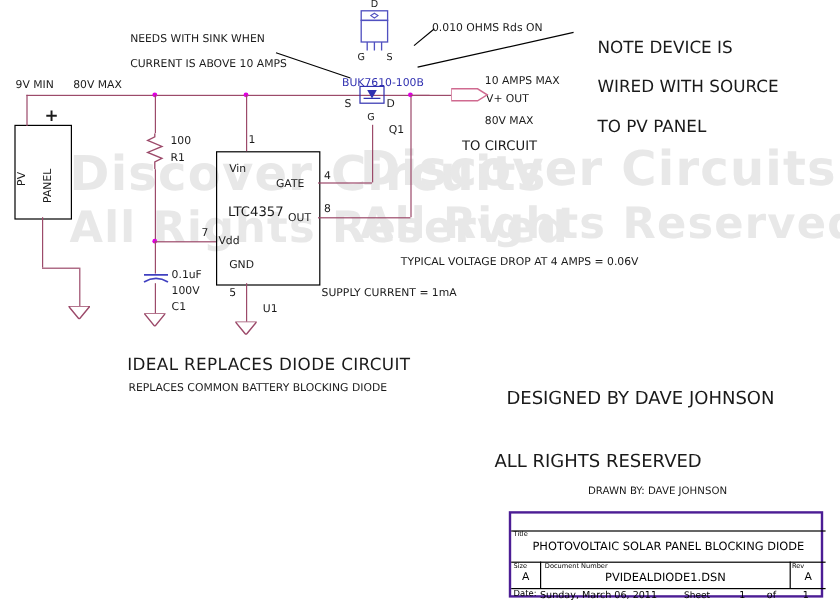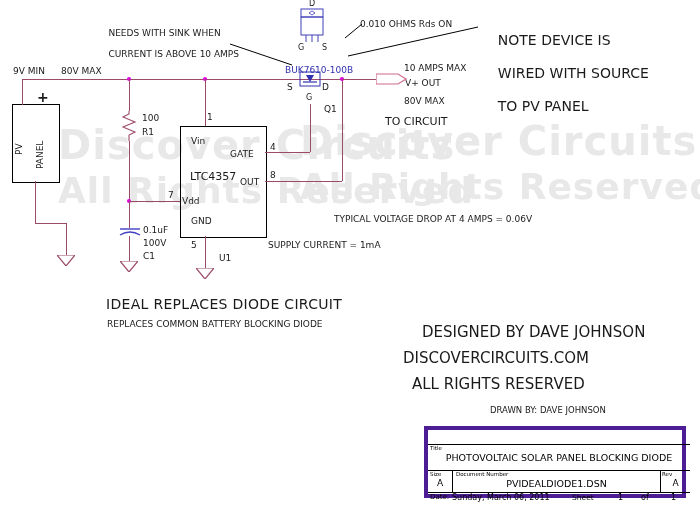--- a/index.html
+++ b/index.html
@@ -53,21 +53,21 @@
     color: #e8e8e8;
     font-family: "DejaVu Sans", sans-serif;
     font-weight: bold;
     white-space: pre;
     pointer-events: none;
     user-select: none;
   }
   
   #titleblock {
     position: absolute;
-    border: 4px solid #4c1d95;
+    border: 2px solid #4c1d95;
     box-sizing: border-box;
   }
   #titleblock .cell {
     position: absolute;
     box-sizing: border-box;
     font-family: "DejaVu Sans", sans-serif;
     color: #000;
     text-align: center;
   }
   .tb-line { position: absolute; background: #000; }
@@ -220,21 +220,20 @@
     <line x1="21" y1="31" x2="21" y2="38" stroke="#5050c0" stroke-width="1.1"></line>
   </svg>
   <div class="txt" style="left:309px; top:-1px; font-size:8px;">D</div>
   <div class="txt" style="left:298px; top:43px; font-size:8px;">G</div>
   <div class="txt" style="left:322px; top:43px; font-size:8px;">S</div>
 
   <div class="txt" style="left:106px; top:296px; font-size:14px; letter-spacing:0.3px;">IDEAL REPLACES DIODE CIRCUIT</div>
   <div class="txt" style="left:107px; top:319px; font-size:9px;">REPLACES COMMON BATTERY BLOCKING DIODE</div>
 
   <div class="txt" style="left:390px; top:324px; font-size:15px;margin-left:32px;">DESIGNED BY DAVE JOHNSON</div>
-  <div class="txt" style="left:403px; top:350px; font-size:15px;">DISCOVERCIRCUITS.COM</div>
   <div class="txt" style="left:412px; top:376px; font-size:15px;">ALL RIGHTS RESERVED</div>
   <div class="txt" style="left:490px; top:405px; font-size:8.5px;">DRAWN BY: DAVE JOHNSON</div>
 
   <div id="titleblock" style="left:424px; top:426px; width:262px; height:72px;">
 
     <div class="tb-line" style="left:0; top:14px; width:262px; height:1px;"></div>
     <div class="tb-line" style="left:0; top:40px; width:262px; height:1px;"></div>
     <div class="tb-line" style="left:0; top:62px; width:262px; height:1px;"></div>
 
     <div class="tb-line" style="left:24px; top:40px; width:1px; height:22px;"></div>

